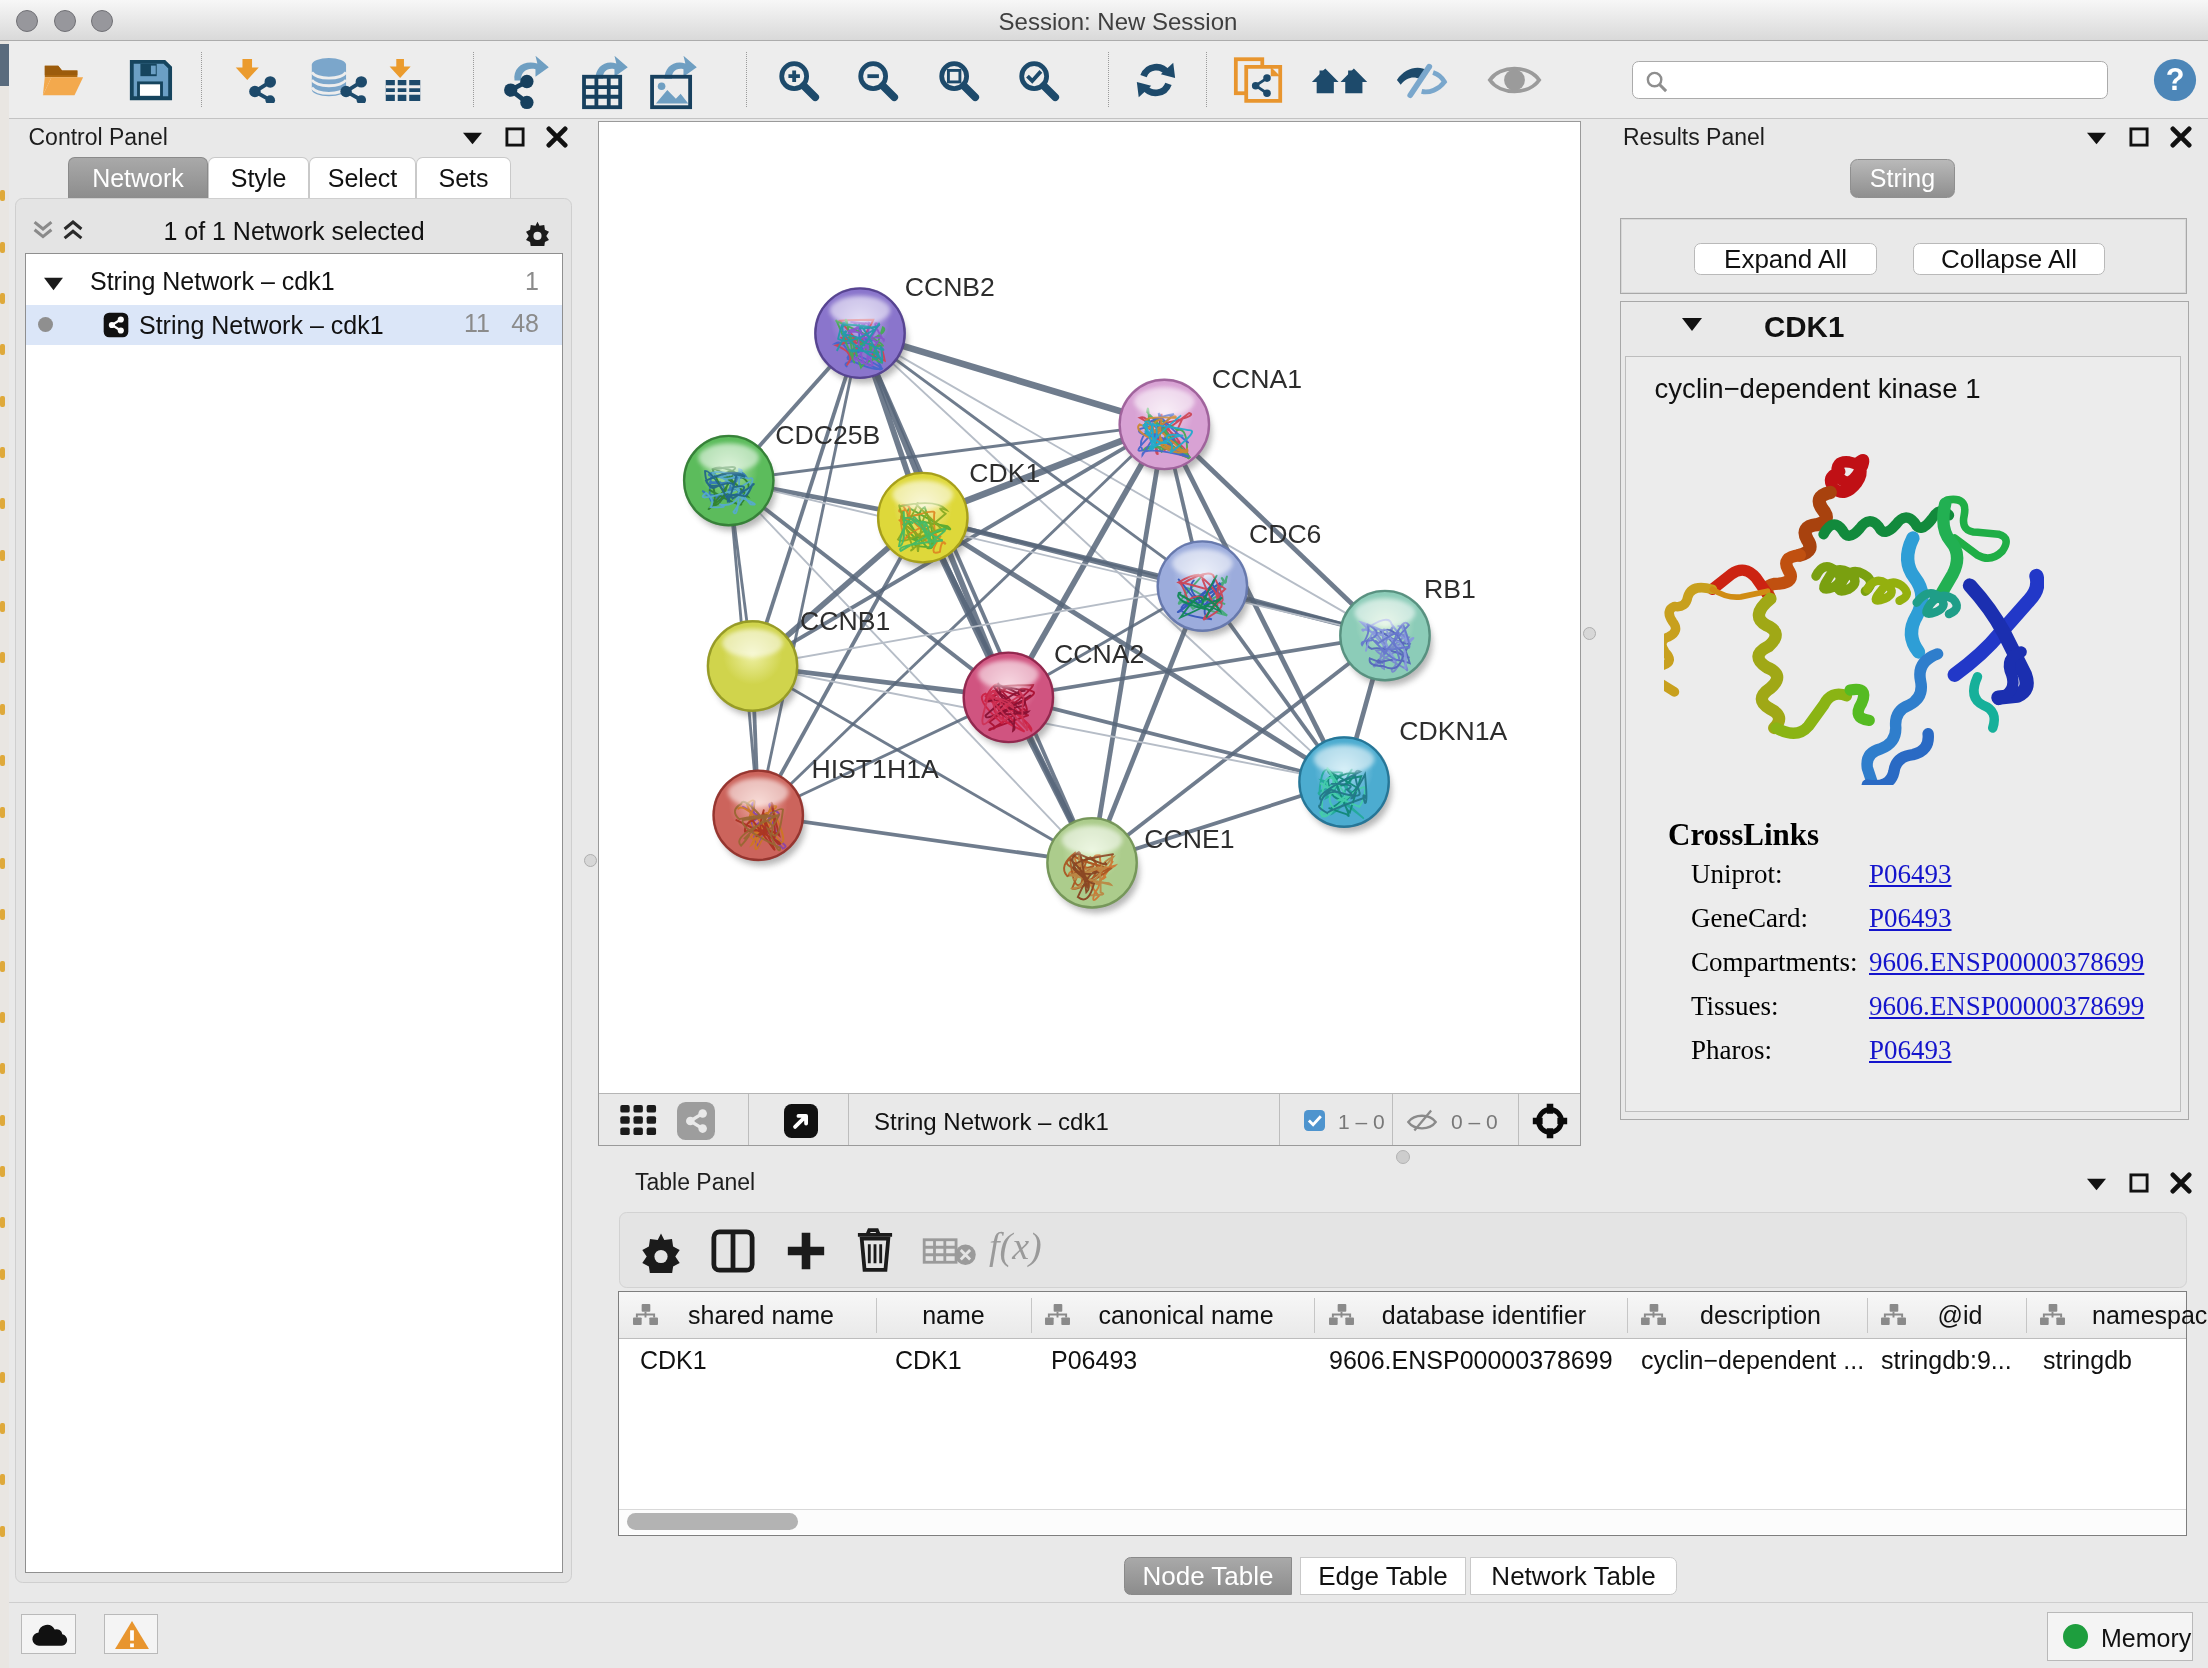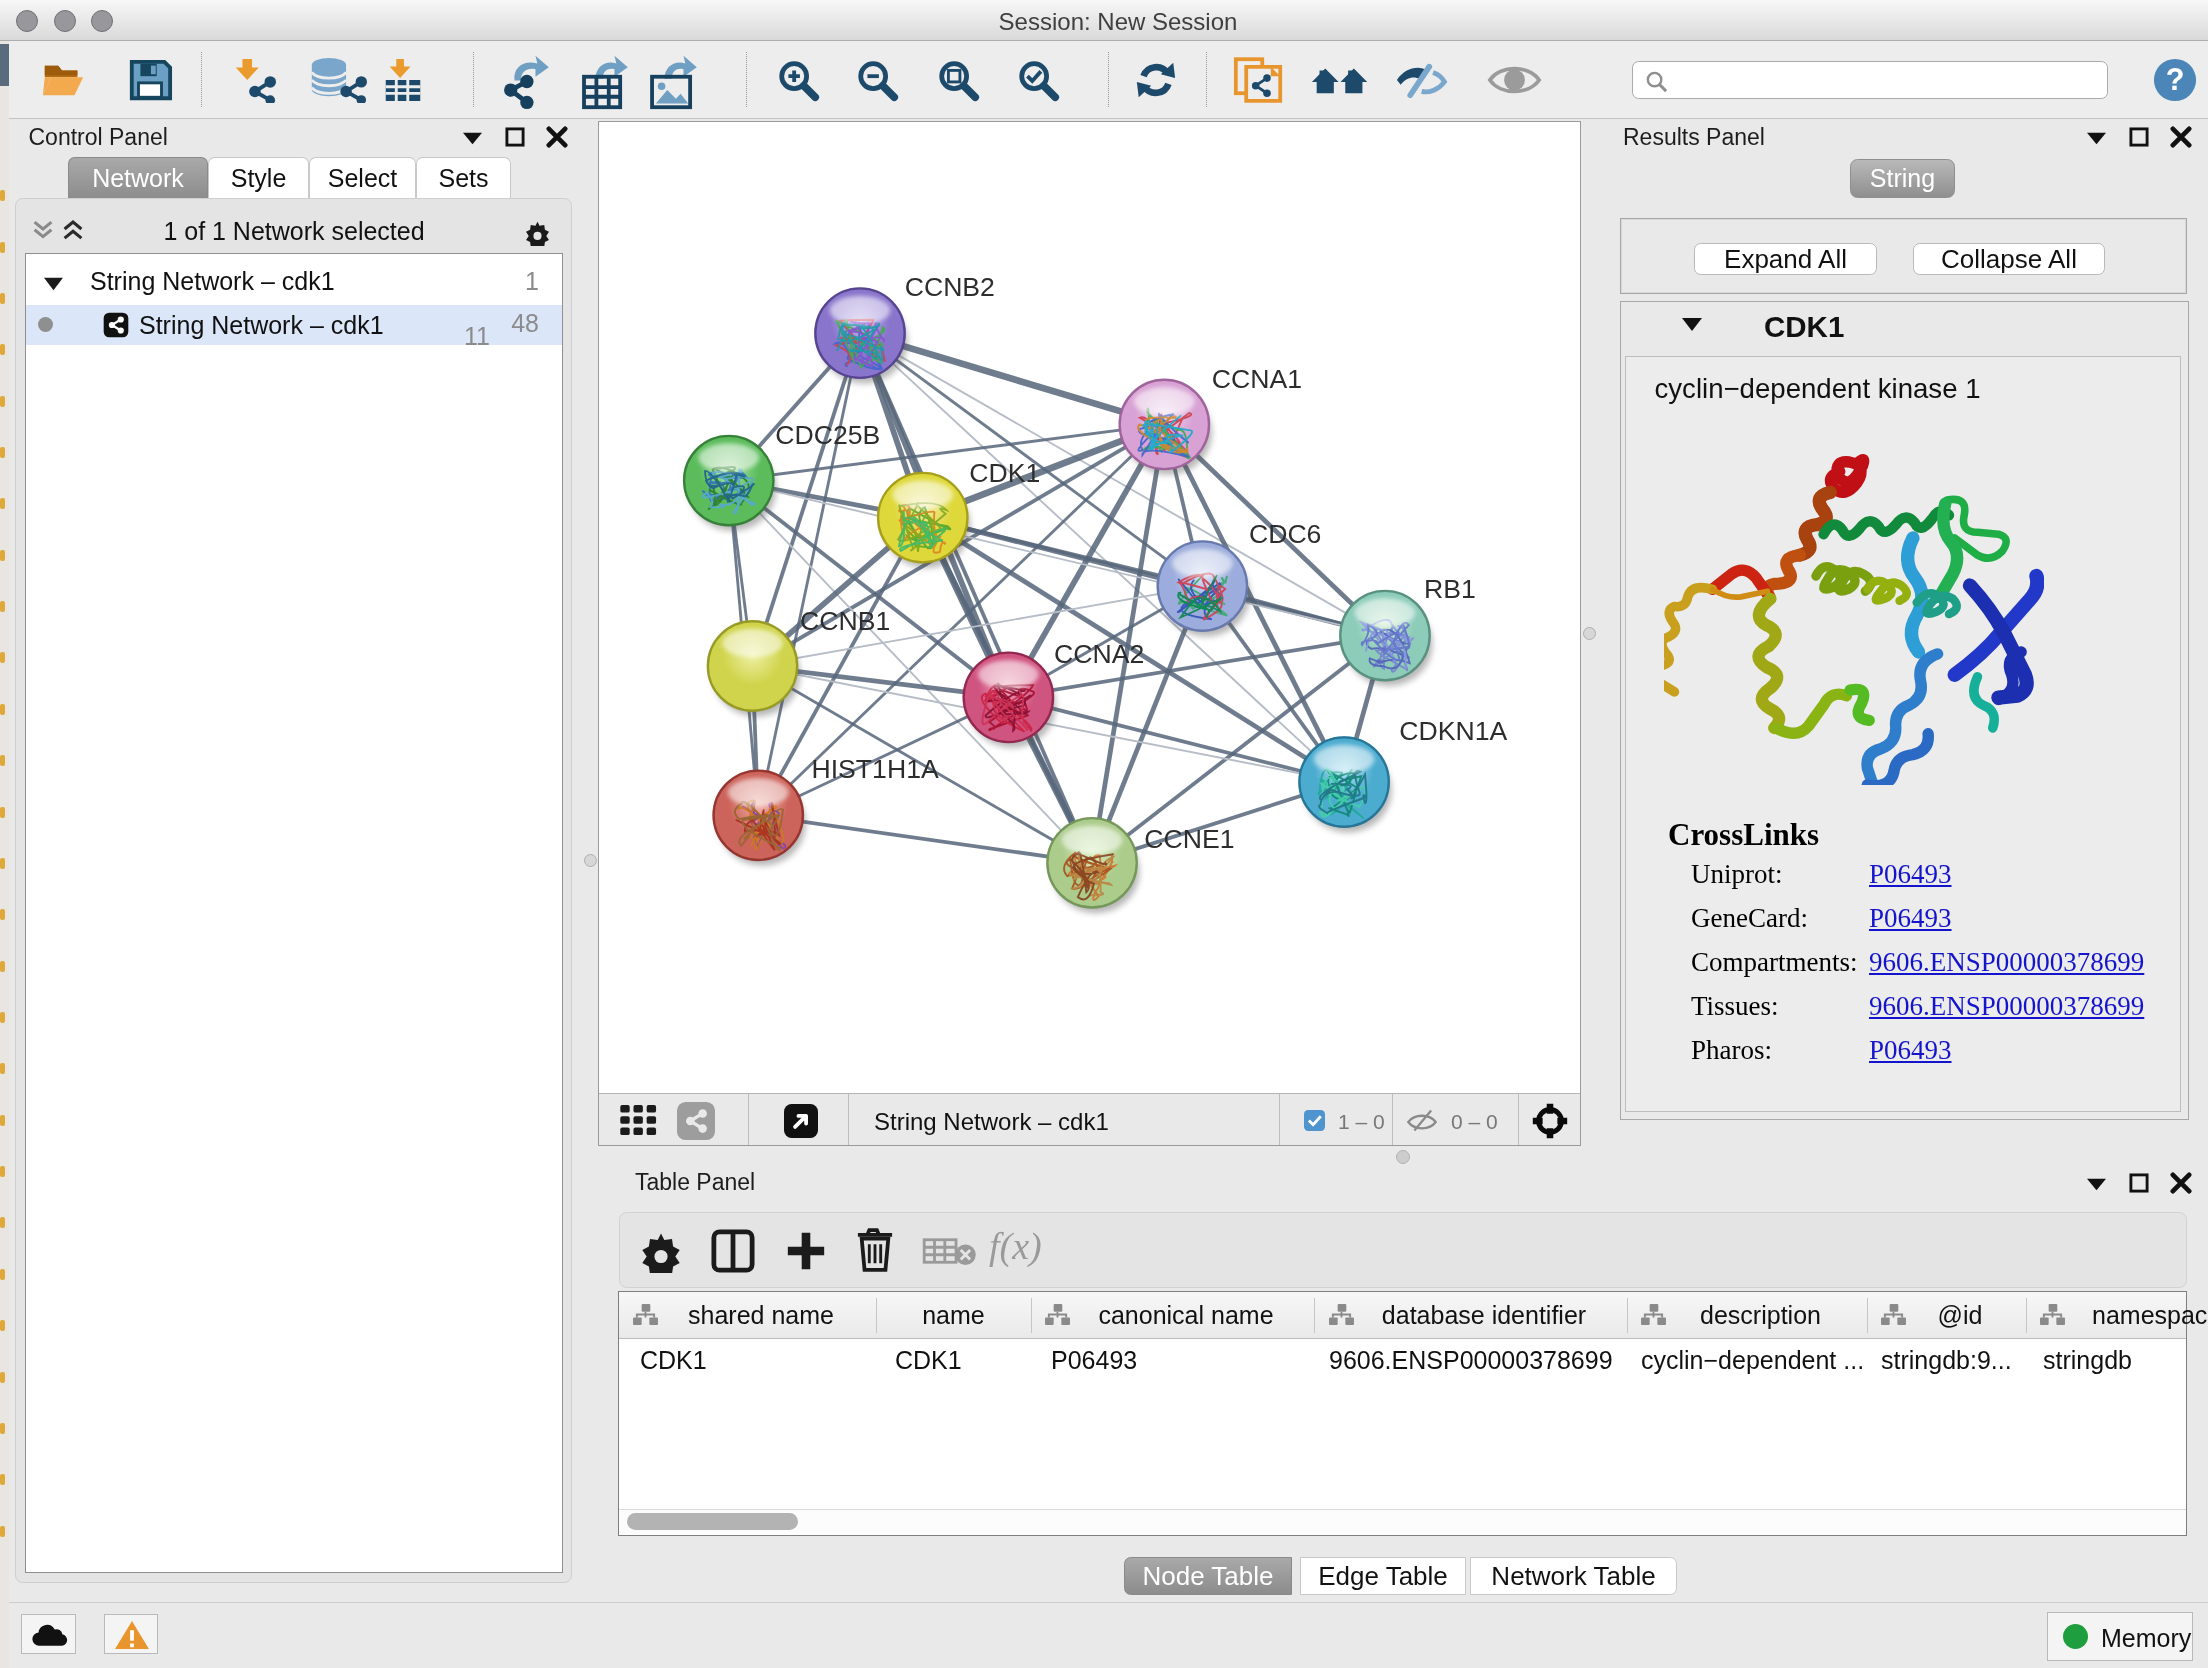--- a/index.html
+++ b/index.html
@@ -238,21 +238,21 @@
   <svg style="position:absolute;left:77px;top:6.7px" width="26" height="26" viewBox="0 0 38 38">
         <rect x="1" y="1" width="36" height="36" rx="8" fill="#111"></rect>
         <g fill="#fff">
           <circle cx="13" cy="19" r="4.5"></circle>
           <circle cx="26" cy="11" r="4.5"></circle>
           <circle cx="26" cy="27" r="4.5"></circle>
           <path d="M13 19l13-8M13 19l13 8" stroke="#fff" stroke-width="3.5"></path>
         </g>
       </svg>
   <span style="position:absolute;left:113px;top:5.7px;">String Network – cdk1</span>
-  <span style="position:absolute;right:72px;top:3.8px;color:#8b8b8b;margin-top:13px;">11</span>
+  <span style="position:absolute;right:72px;top:3.8px;color:#8b8b8b;">11</span>
   <span style="position:absolute;right:23px;top:3.8px;color:#8b8b8b;">48</span>
 </div>
   </div>
 
 <div id="netview" class="abs">
   <svg style="position:absolute;left:-11.4px;top:0" width="991" height="971" viewBox="0 0 1042 1021">
       <defs>
         <filter id="blur1" x="-50%" y="-50%" width="200%" height="200%">
           <feGaussianBlur stdDeviation="3.5"></feGaussianBlur>
         </filter>

